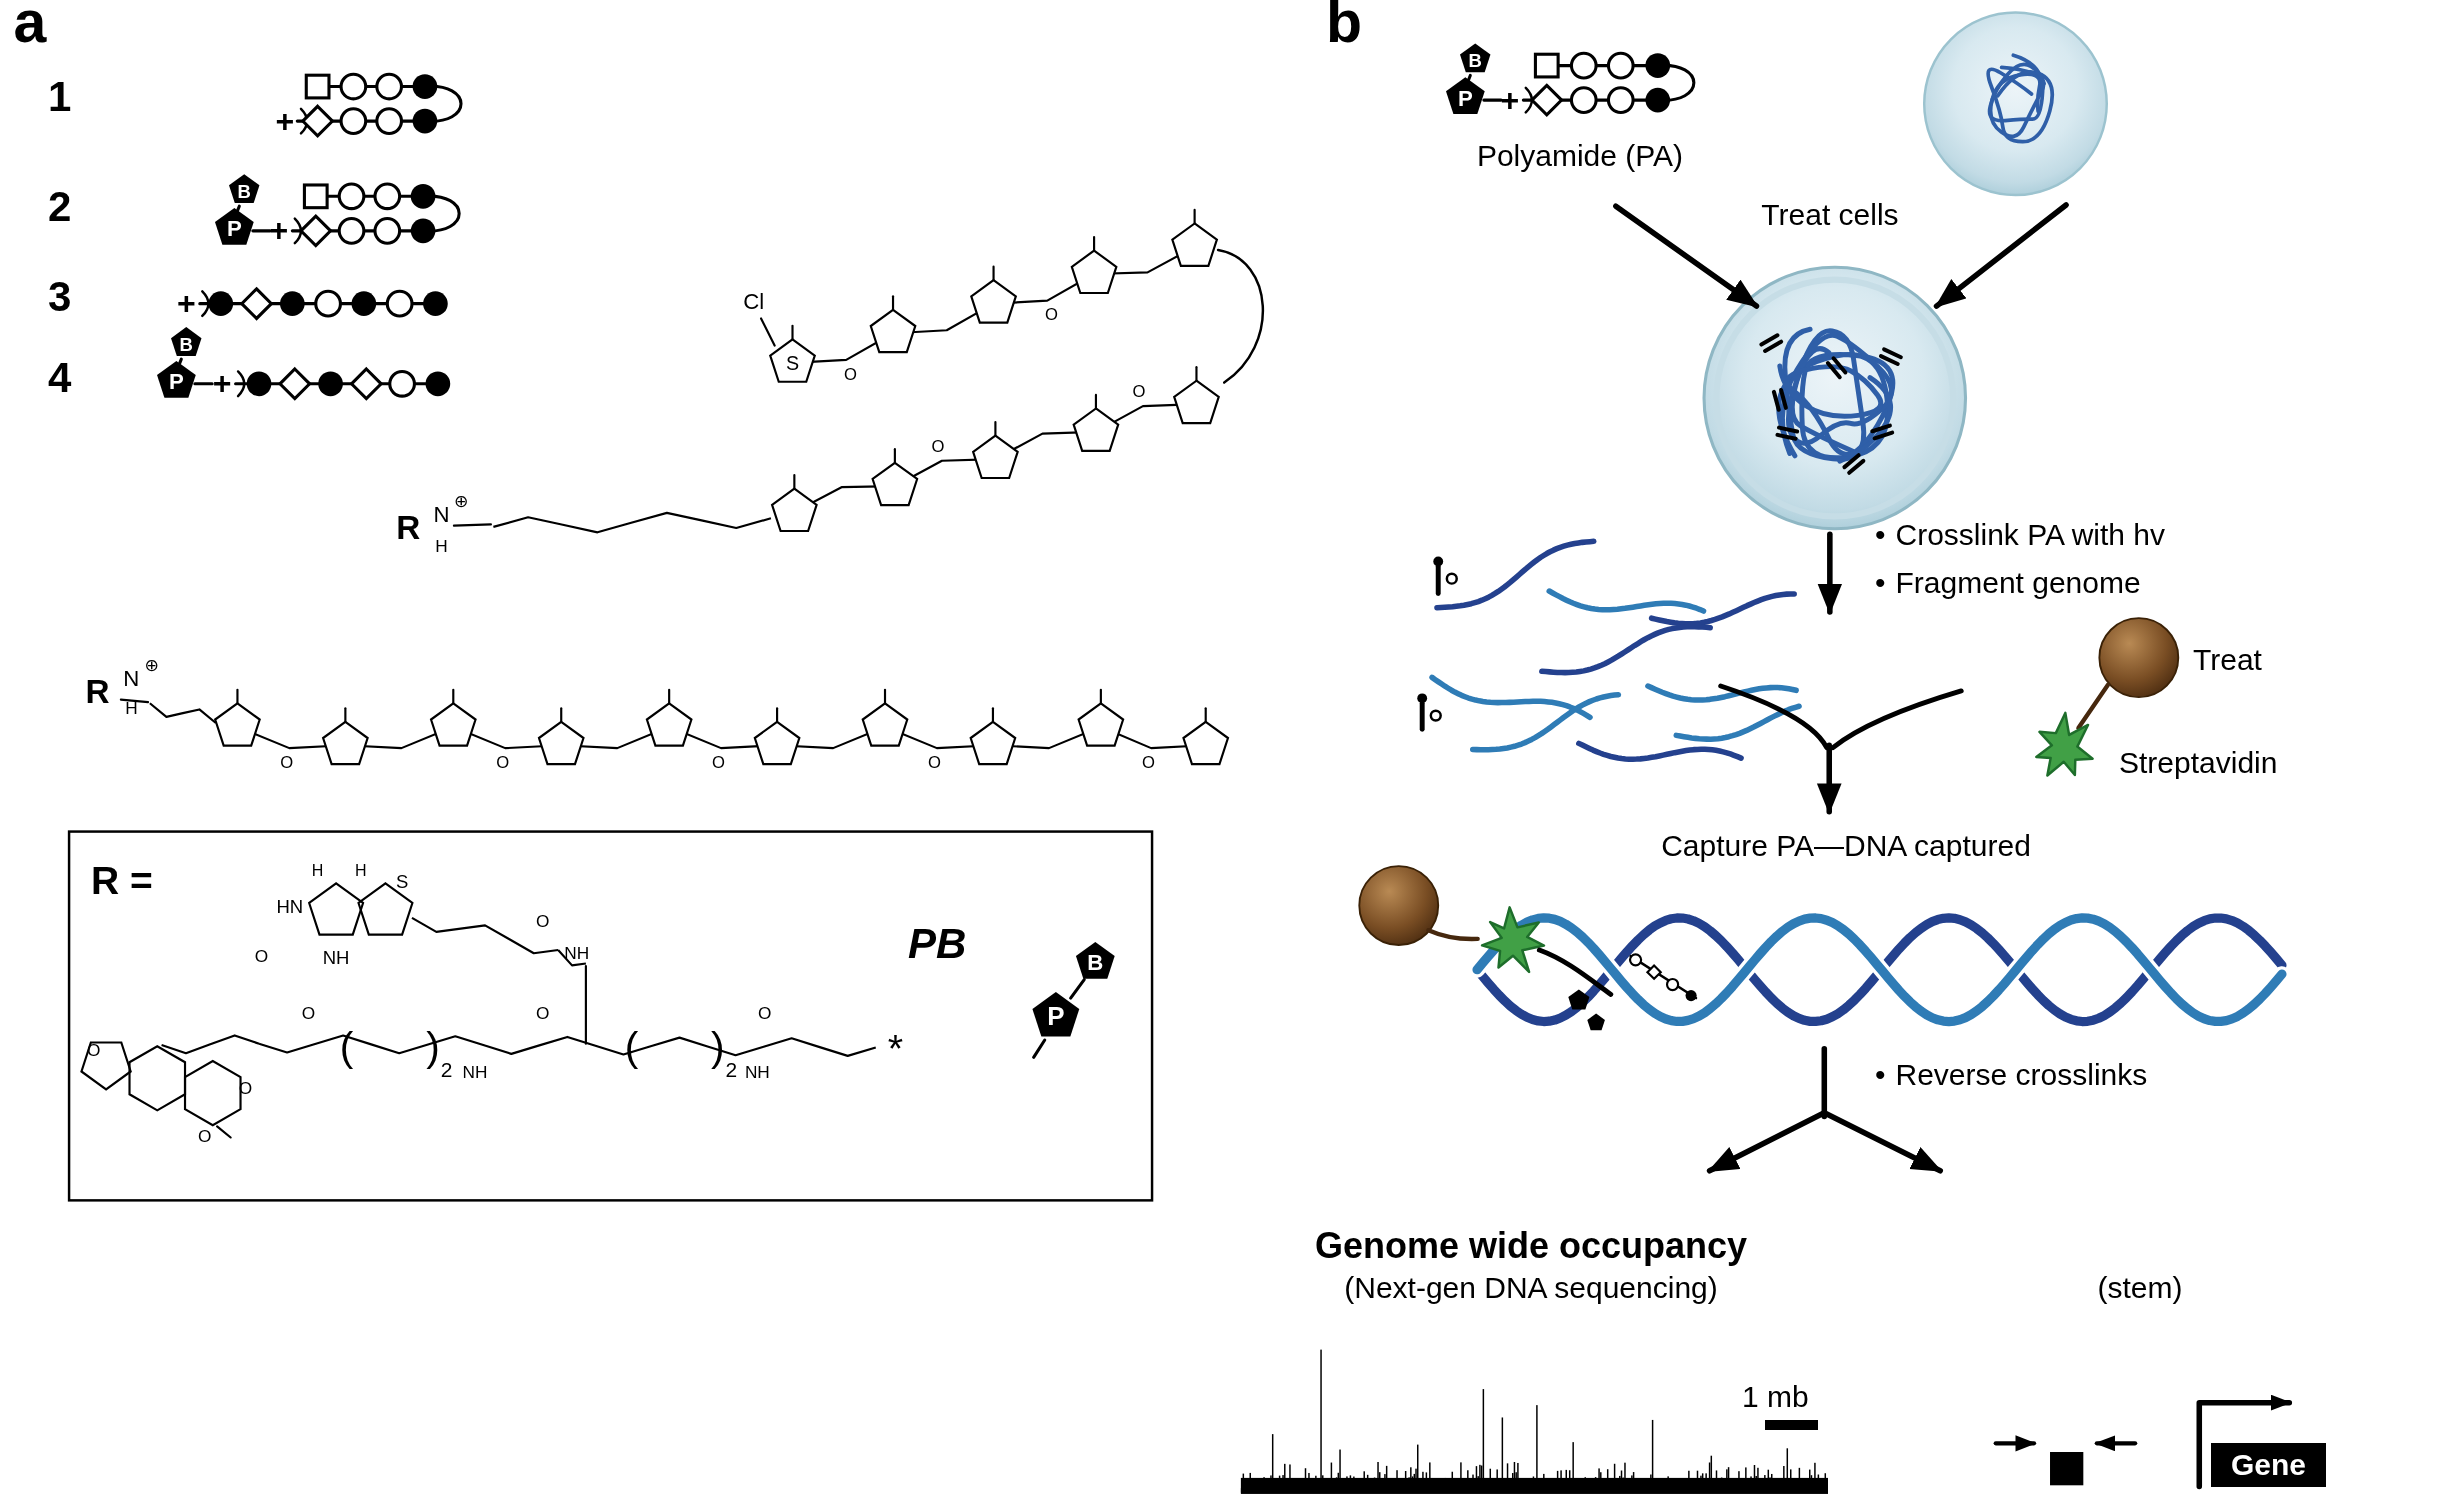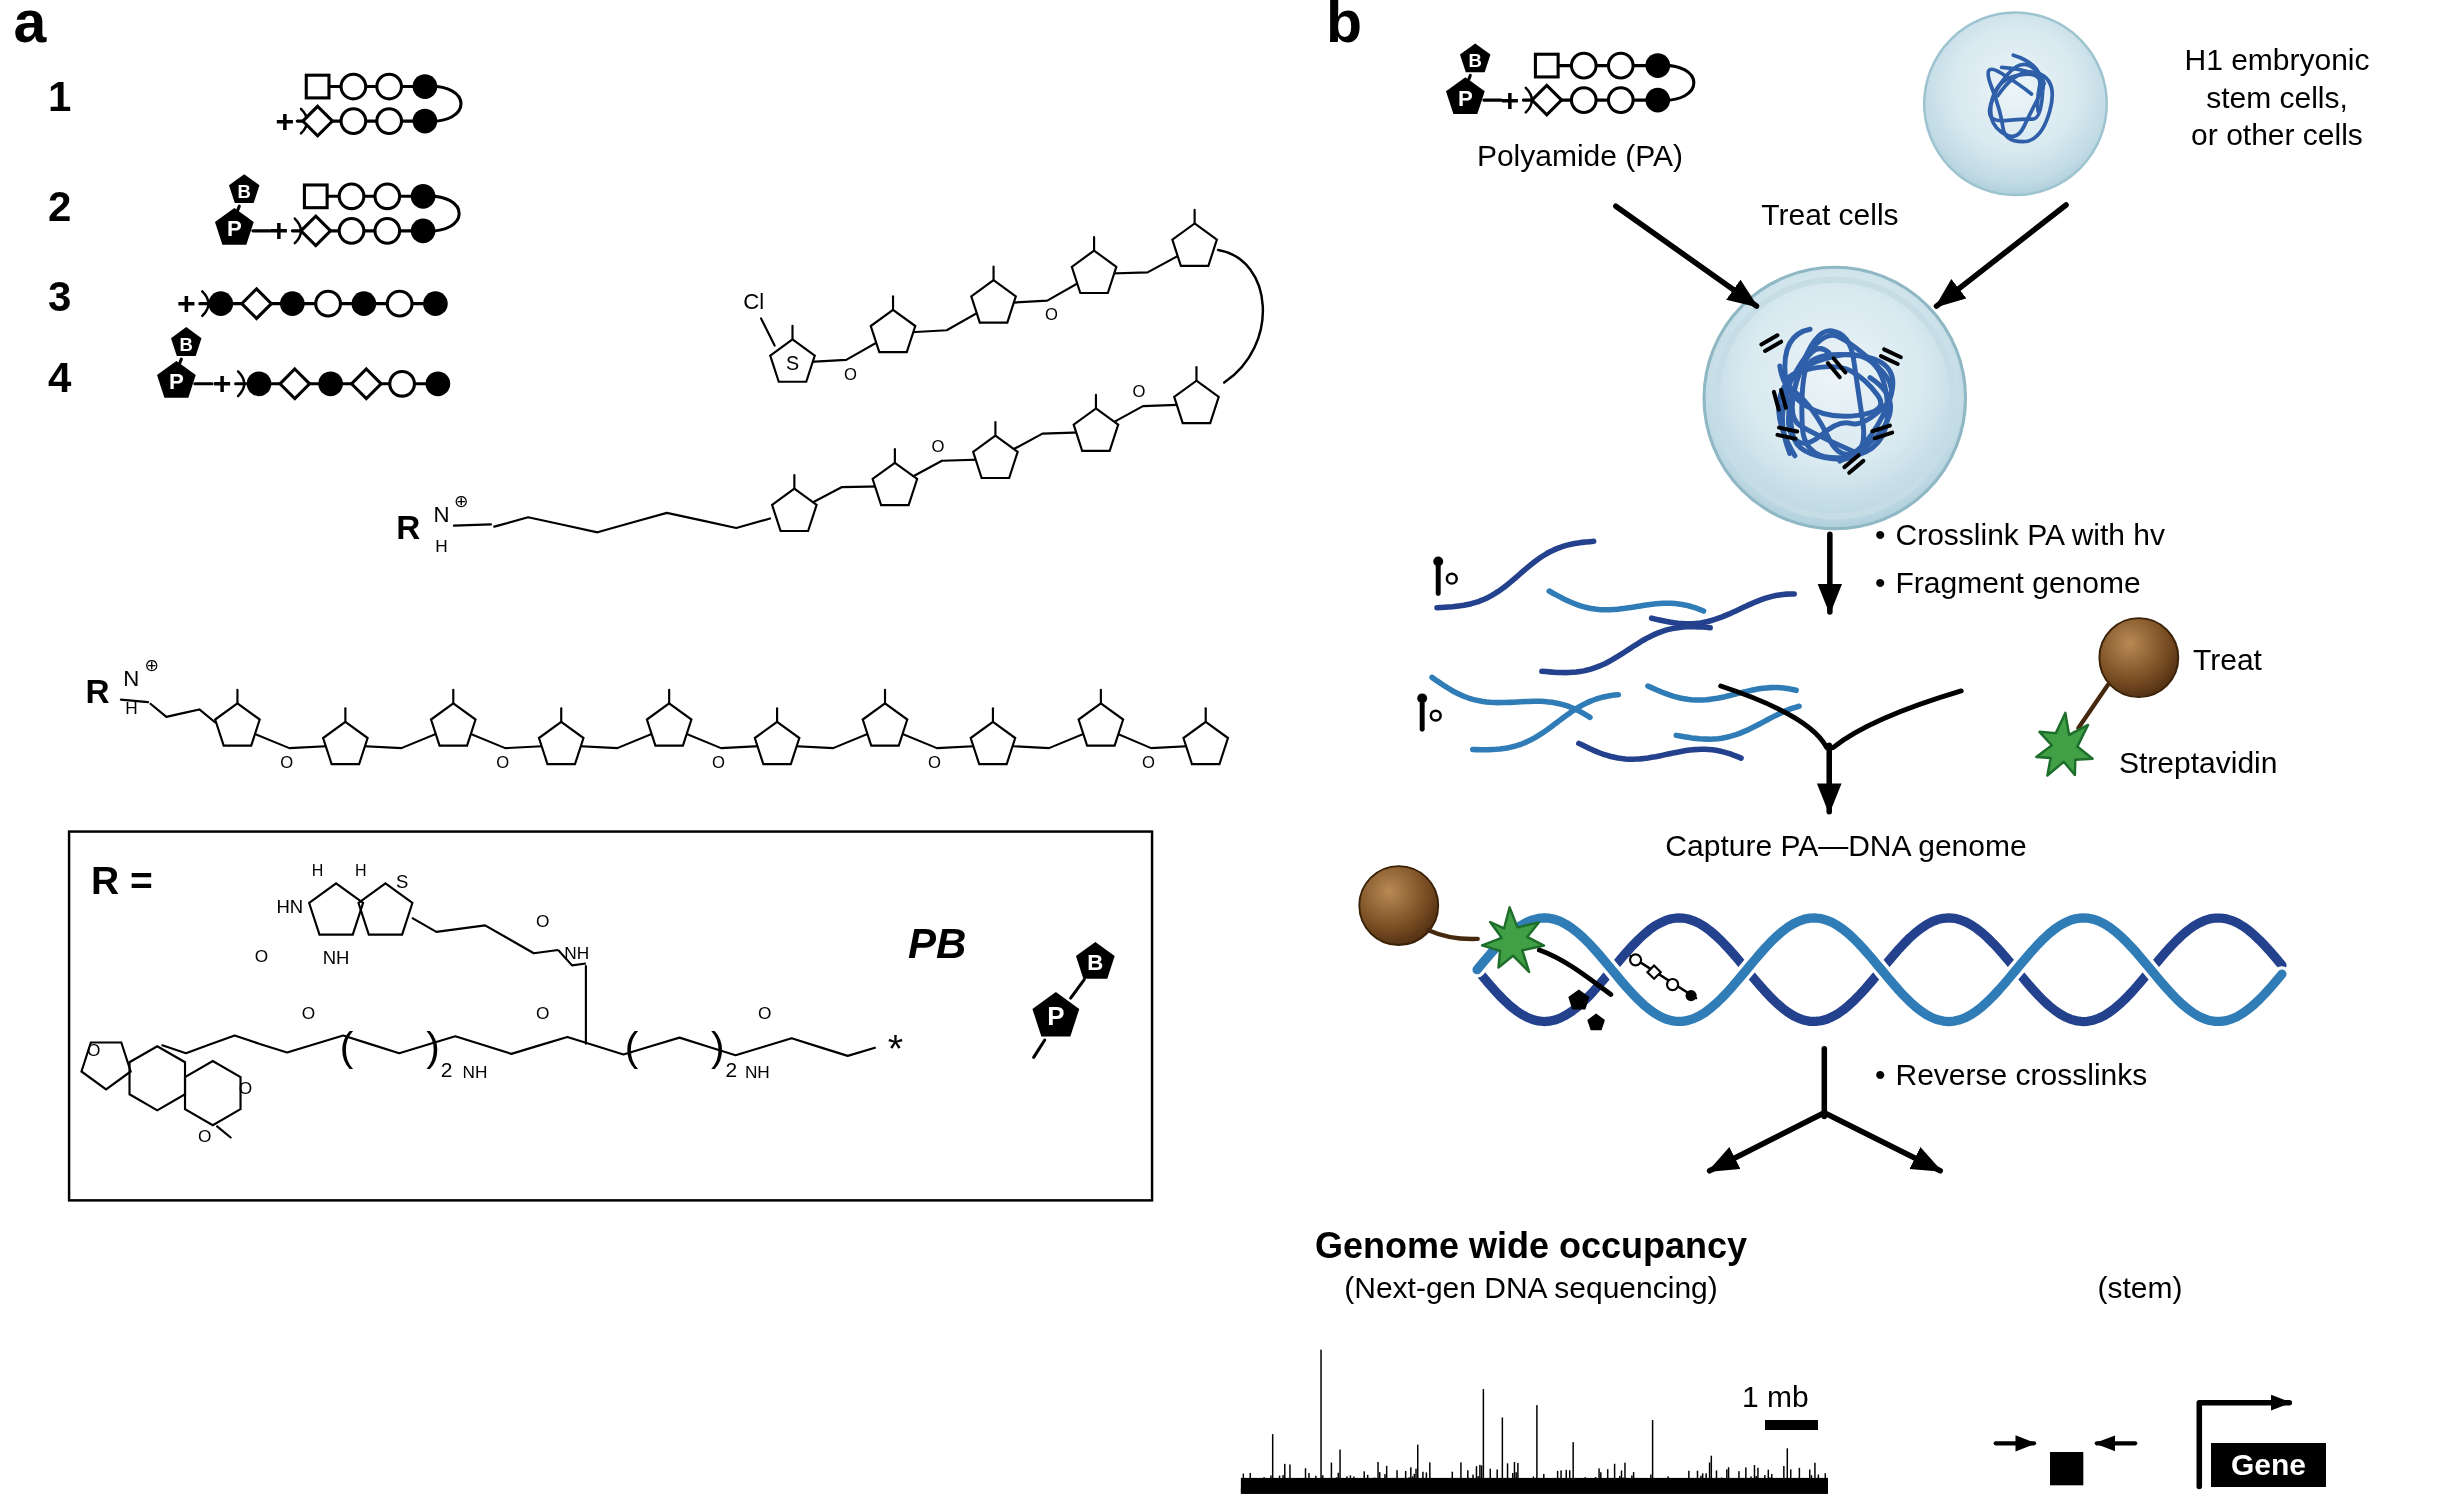--- a/index.html
+++ b/index.html
@@ -736,39 +736,34 @@
   <div class="abs num" style="left:48px;top:76px">1</div>
   <div class="abs num" style="left:48px;top:186px">2</div>
   <div class="abs num" style="left:48px;top:276px">3</div>
   <div class="abs num" style="left:48px;top:357px">4</div>
 
   <div class="abs rlab" style="left:91px;top:861px">R =</div>
   <div class="abs pblab" style="left:908px;top:923px">PB</div>
 
   <div class="abs lbl ctr" style="left:1580px;top:137px">Polyamide (PA)</div>
 
-  <div class="abs lbl ctr" style="left:2277px;top:41px">
-    <div>H1 embryonic</div>
-    <div>stem cells,</div>
-    <div>or other cells</div>
-  </div>
 
   <div class="abs lbl ctr" style="left:1830px;top:196px">Treat cells</div>
 
   <div class="abs lbl bullet" style="left:1875px;top:516px">
     <span class="b">•</span><span>Crosslink PA with hv</span>
   </div>
   <div class="abs lbl bullet" style="left:1875px;top:564px">
     <span class="b">•</span><span>Fragment genome</span>
   </div>
 
   <div class="abs lbl" style="left:2193px;top:641px">Treat</div>
   <div class="abs lbl" style="left:2119px;top:744px">Streptavidin</div>
 
-  <div class="abs lbl ctr" style="left:1846px;top:827px">Capture PA—DNA genome</div>
+  <div class="abs lbl ctr" style="left:1846px;top:827px">Capture PA—DNA captured</div>
 
   <div class="abs lbl bullet" style="left:1875px;top:1056px">
     <span class="b">•</span><span>Reverse crosslinks</span>
   </div>
 
   <div class="abs title ctr" style="left:1531px;top:1224px">Genome wide occupancy</div>
   <div class="abs lbl ctr" style="left:1531px;top:1269px">(Next-gen DNA sequencing)</div>
   <div class="abs lbl ctr" style="left:2140px;top:1269px">(stem)</div>
 
   <div class="abs lbl" style="left:1742px;top:1378px">1 mb</div>

